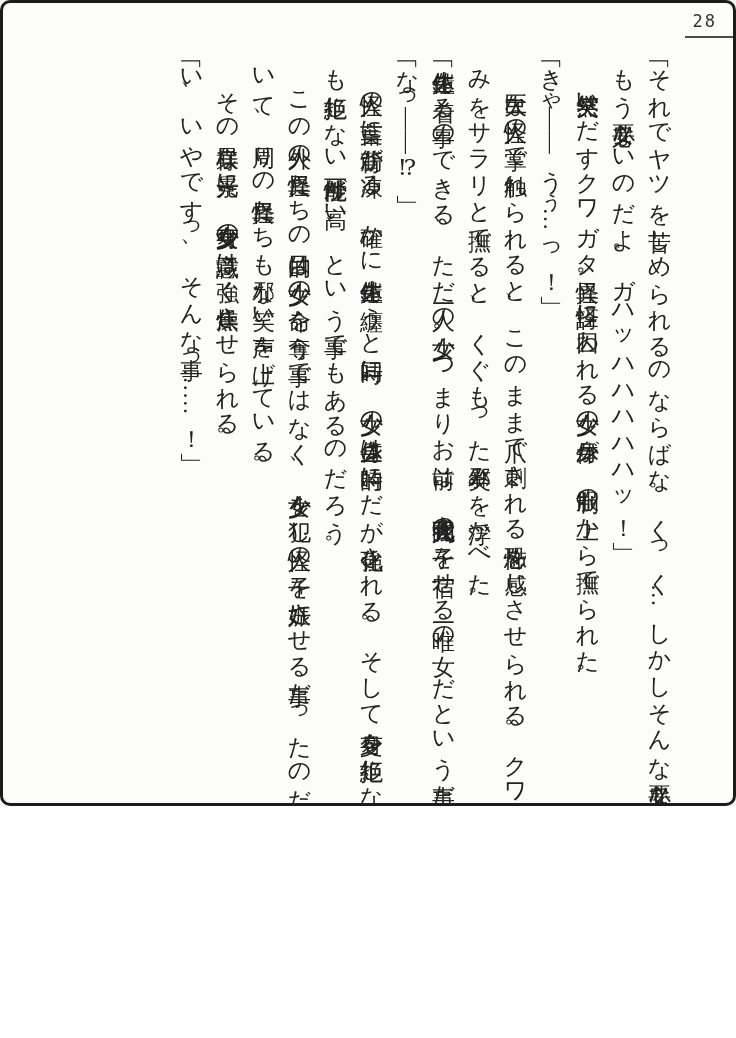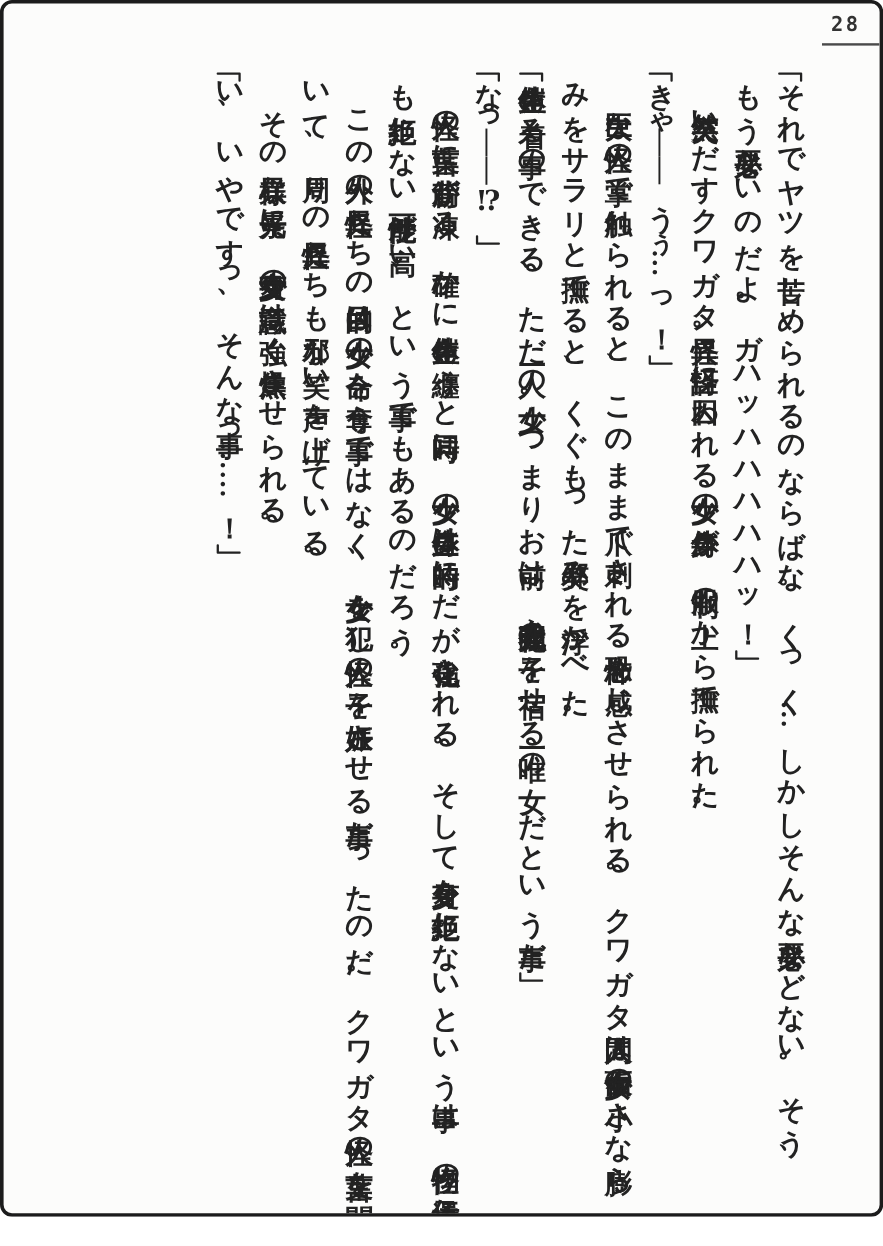--- a/index.html
+++ b/index.html
@@ -3,29 +3,28 @@
 <meta charset="utf-8">
 <style>
   html, body {
     margin: 0;
     padding: 0;
     background: #ffffff;
   }
   .page {
     position: relative;
     width: 736px;
-    height: 1014px;
+    height: 806px;
     box-sizing: border-box;
     background: #fcfcfb;
     border: 3px solid #1c1c1c;
     border-radius: 10px;
     overflow: hidden;
     font-family: "Liberation Serif", "DejaVu Serif", serif;
     color: #222222;
-    font-weight: bold;
   }
   .page-number-wrap {
     position: absolute;
     top: 9px;
     right: 0;
     padding: 0 16px 5px 8px;
     border-bottom: 2px solid #4a4a4a;
     font-family: "DejaVu Sans Mono", monospace;
     font-size: 17px;
     line-height: 1.1;

